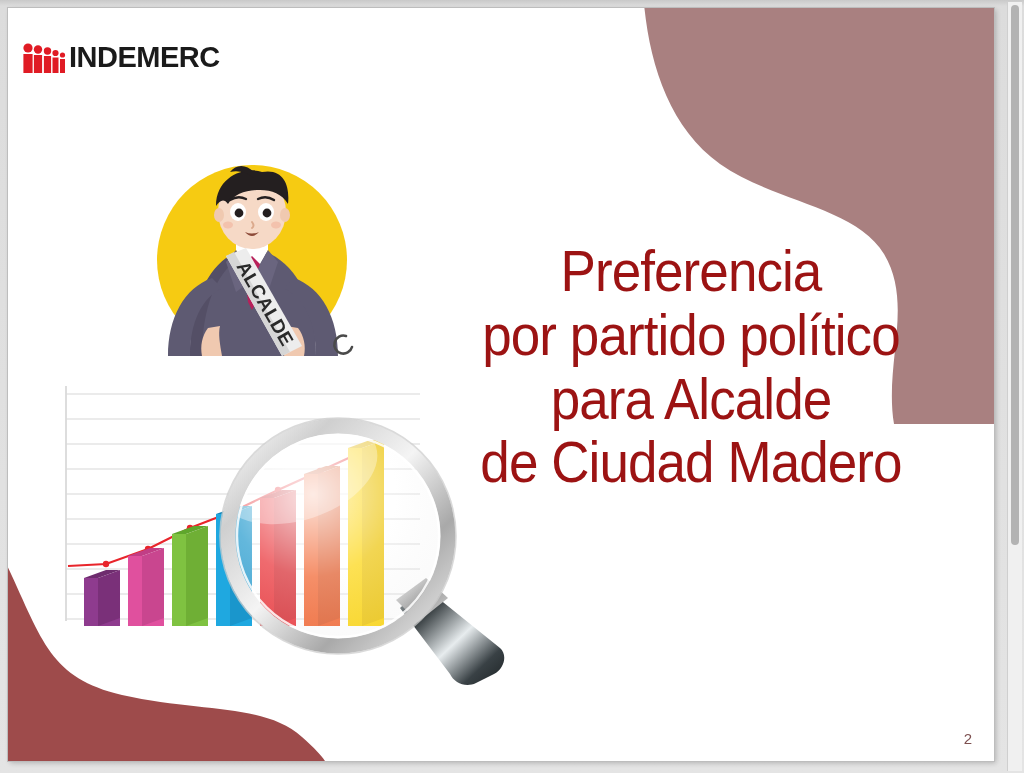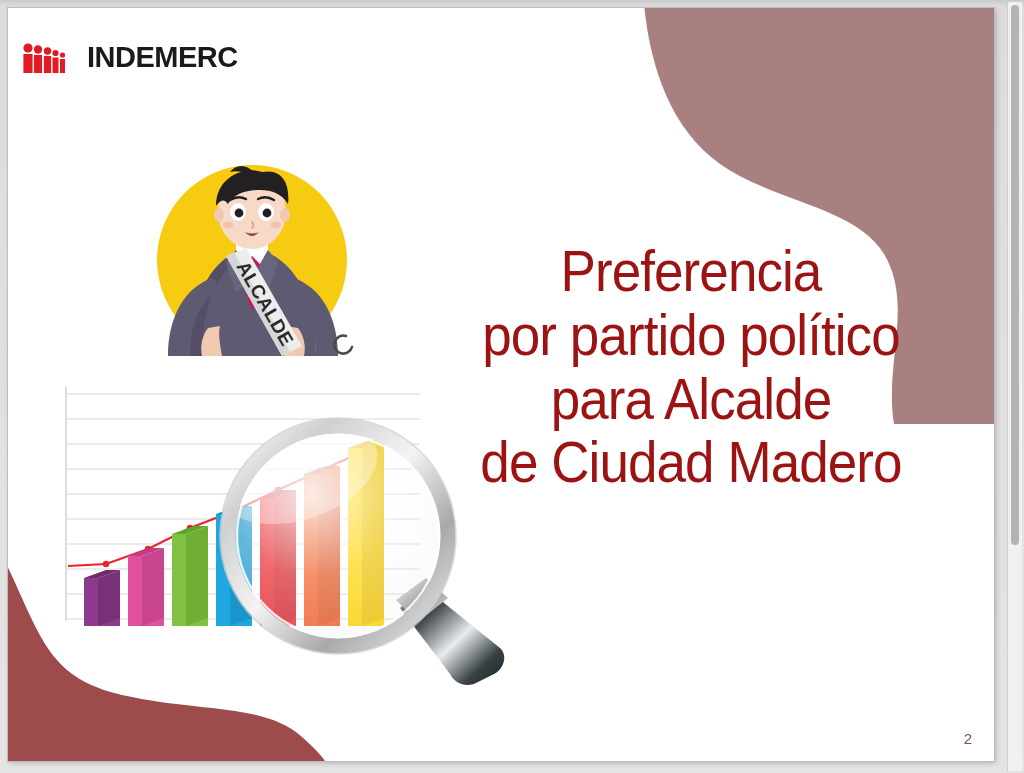--- a/index.html
+++ b/index.html
@@ -67,21 +67,21 @@
     height: 40px;
   }
   #logo-mark { display: block; }
   #logo-text {
     font-family: "Liberation Sans", sans-serif;
     font-weight: bold;
     font-size: 29px;
     letter-spacing: -0.5px;
     color: #1a1a1a;
     line-height: 1;
-    margin-left: 19px;
+    margin-left: 1px;
     margin-bottom: 1px;
   }
 
   
   #mayor-illustration {
     position: absolute;
     left: 142px;
     top: 152px;
     width: 215px;
     height: 200px;

